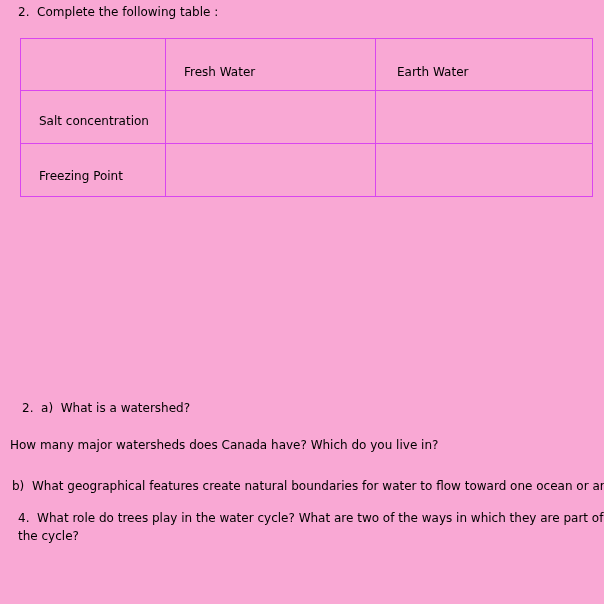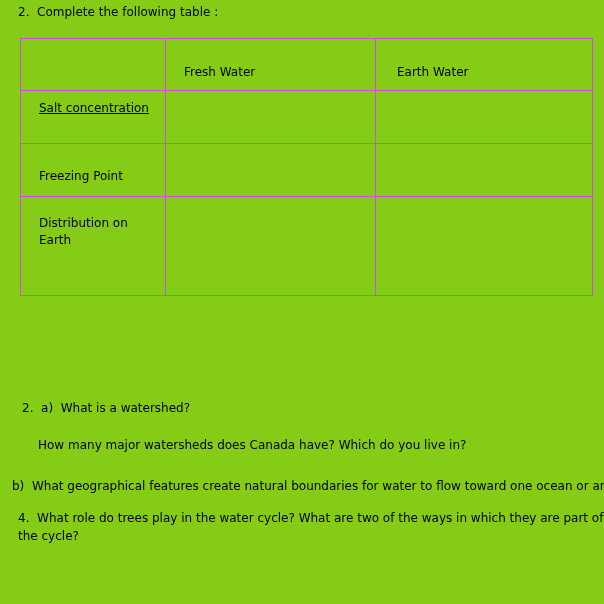--- a/index.html
+++ b/index.html
@@ -9,21 +9,21 @@
     color: #000000;
     font-family: "DejaVu Sans", "Liberation Sans", sans-serif;
     font-size: 12px;
     overflow: hidden;
   }
   .doc {
     position: relative;
     width: 604px;
     height: 604px;
     overflow: hidden;
-    background: #84cc16;
+    background: #f9a8d4;
   }
   .instruction {
     position: absolute;
     left: 18px;
     top: 5px;
     white-space: pre;
   }
   .water-table {
     position: absolute;
     left: 20px;
@@ -40,38 +40,38 @@
   }
   .col-label { width: 145px; }
   .col-fresh { width: 210px; }
   .col-salt  { width: 217px; }
 
   .row-header { height: 52px; }
   .row-header td { vertical-align: bottom; padding-bottom: 9px; }
   .row-header td.hdr-salt { padding-left: 21px; }
 
   .row-salt-conc { height: 53px; }
-  .row-salt-conc td { vertical-align: bottom; padding-bottom: 26px; text-decoration: underline; }
+  .row-salt-conc td { vertical-align: bottom; padding-bottom: 13px; }
 
   .row-freeze { height: 53px; margin-left: 36px; }
   .row-freeze td { vertical-align: bottom; padding-bottom: 11px; }
 
   .row-dist { height: 99px; }
   .row-dist td { vertical-align: top; padding-top: 18px; }
 
   .row-loc { height: 98px; }
   .row-loc td { vertical-align: top; padding-top: 28px; }
 
   .q {
     position: absolute;
     white-space: pre;
     line-height: 18px;
   }
   .q3a     { left: 22px; top: 399px; }
-  .q3a-sub { left: 10px; top: 436px; margin-left: 28px; }
+  .q3a-sub { left: 10px; top: 436px; }
   .q3b     { left: 12px; top: 477px; }
   .q4      { left: 18px; top: 509px; white-space: pre-wrap; width: 588px; }
 </style>
 </head>
 <body>
 
 <div class="doc">
 
   <p class="instruction">2.  Complete the following table :</p>
 
@@ -93,25 +93,20 @@
         <td class="answer"></td>
         <td class="answer"></td>
       </tr>
 
       <tr class="row-freeze">
         <td class="lbl">Freezing Point</td>
         <td class="answer"></td>
         <td class="answer"></td>
       </tr>
 
-      <tr class="row-dist">
-        <td class="lbl">Distribution on Earth</td>
-        <td class="answer"></td>
-        <td class="answer"></td>
-      </tr>
 
     </tbody>
   </table>
 
   <div class="questions">
     <p class="q q3a">2.  a)  What is a watershed?</p>
     <p class="q q3a-sub">How many major watersheds does Canada have? Which do you live in?</p>
     <p class="q q3b">b)  What geographical features create natural boundaries for water to flow toward one ocean or another?</p>
     <p class="q q4">4.  What role do trees play in the water cycle? What are two of the ways in which they are part of the cycle?</p>
   </div>

